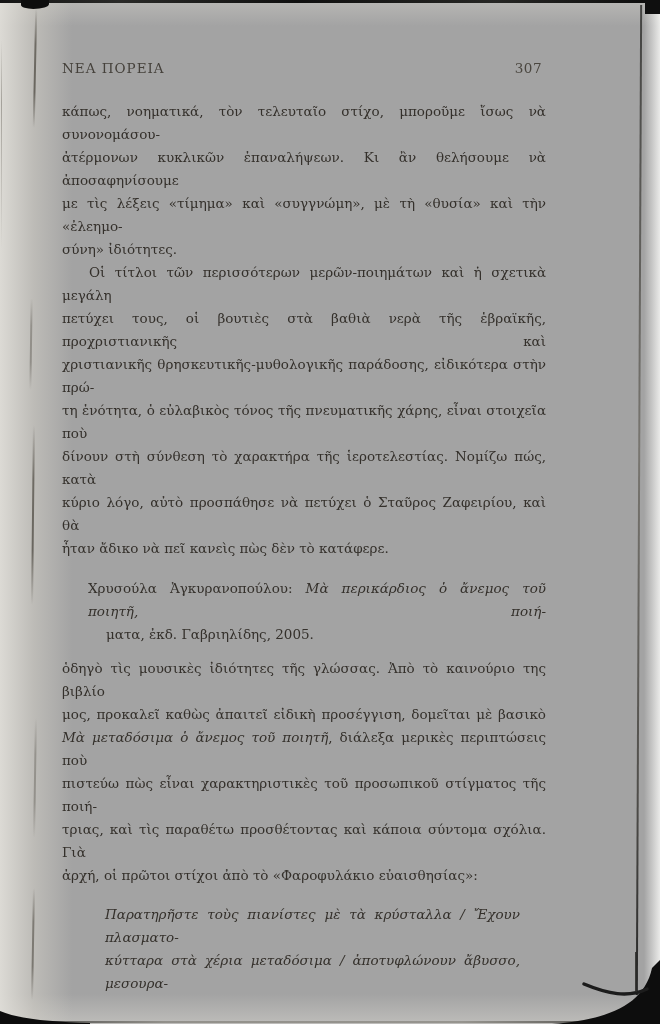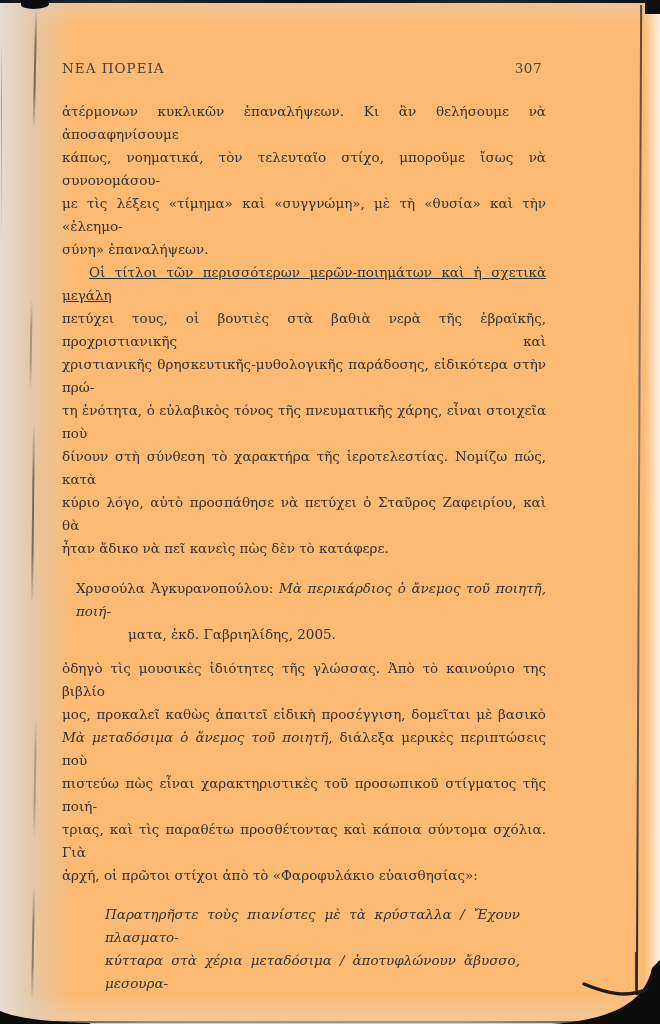--- a/index.html
+++ b/index.html
@@ -1,19 +1,19 @@
 <!DOCTYPE html>
 <html><head>
 <meta charset="utf-8">
 <style>
   html,body{margin:0;padding:0;background:#ffffff;}
   .page{
     position:relative;
     width:660px;height:1024px;
-    background-color:#fdba74;
+    background-color:#a3a3a3;
     overflow:hidden;
     font-family:"DejaVu Serif", serif;
   }
   
   .page::before{
     content:"";position:absolute;inset:0;pointer-events:none;
     background:
       linear-gradient(90deg, rgba(226,224,218,.9) 0px, rgba(210,207,199,.55) 34px, rgba(241,240,236,0) 72px),
       linear-gradient(270deg, rgba(252,252,250,.8) 0px, rgba(252,252,250,0) 16px),
       linear-gradient(180deg, rgba(216,214,208,.4) 0px, rgba(241,240,236,0) 26px),
@@ -24,25 +24,25 @@
     display:flex;justify-content:space-between;align-items:baseline;
     font-size:13.5px;letter-spacing:1px;color:#45413b;
   }
   .pageno{letter-spacing:.5px;color:#4a463f;text-align:right;}
   .content{
     position:absolute;left:62px;top:100px;width:484px;
     font-size:13.5px;line-height:23px;color:#34302b;
   }
   .tl{text-align:justify;text-align-last:justify;min-height:23px;}
   .tl.last{text-align-last:left;}
-  .tl.ind{text-indent:27px;text-decoration:underline;}
+  .tl.ind{text-indent:27px;}
   .it{font-style:italic;}
   .block.ref{margin-top:17px;}
-  .ref .tl{margin-left:66px;text-align:right;text-align-last:left;}
-  .ref .tl.first{margin-left:14px;text-align:justify;text-align-last:justify;}
+  .ref .tl{margin-left:44px;text-align:right;text-align-last:left;}
+  .ref .tl.first{margin-left:26px;text-align:justify;text-align-last:justify;}
   .block.p3{margin-top:11px;}
   .block.quote{margin:16px 26px 12px 43px;font-style:italic;}
   
   .top-strip{position:absolute;top:0;left:0;width:100%;height:3px;
     background:linear-gradient(90deg,#141414 0%,#2a2a28 18%,#101010 45%,#262624 75%,#0c0c0c 100%);}
   .blob-tl{position:absolute;top:0;left:21px;width:28px;height:9px;background:#0d0d0d;border-radius:0 0 70% 55%;}
   .block-tr{position:absolute;top:0;right:0;width:15px;height:14px;background:#0f0f0f;}
   .edge-right{position:absolute;left:638px;top:5px;width:2px;height:990px;
     background:linear-gradient(180deg,rgba(50,50,48,.85),rgba(110,107,100,.8) 45%,rgba(70,68,64,.9) 80%,rgba(30,30,30,.95));
     transform:rotate(.25deg);}
@@ -65,24 +65,24 @@
 
 <div class="page">
 
   <div class="header">
     <span>ΝΕΑ ΠΟΡΕΙΑ</span>
     <span class="pageno">307</span>
   </div>
 
   <div class="content">
     <div class="block para">
+        <div class="tl"><span>κάπως, νοηματικά, τὸν τελευταῖο στίχο, μποροῦμε ἴσως νὰ συνονομάσου-</span></div>
         <div class="tl"><span>ἀτέρμονων κυκλικῶν ἐπαναλήψεων. Κι ἂν θελήσουμε νὰ ἀποσαφηνίσουμε</span></div>
-        <div class="tl"><span>κάπως, νοηματικά, τὸν τελευταῖο στίχο, μποροῦμε ἴσως νὰ συνονομάσου-</span></div>
         <div class="tl"><span>με τὶς λέξεις «τίμημα» καὶ «συγγνώμη», μὲ τὴ «θυσία» καὶ τὴν «ἐλεημο-</span></div>
-        <div class="tl last"><span>σύνη» ἐπαναλήψεων.</span></div>
+        <div class="tl last"><span>σύνη» ἰδιότητες.</span></div>
       </div>
     <div class="block para">
         <div class="tl ind"><span>Οἱ τίτλοι τῶν περισσότερων μερῶν-ποιημάτων καὶ ἡ σχετικὰ μεγάλη</span></div>
         <div class="tl"><span>πετύχει τους, οἱ βουτιὲς στὰ βαθιὰ νερὰ τῆς ἑβραϊκῆς, προχριστιανικῆς καὶ</span></div>
         <div class="tl"><span>χριστιανικῆς θρησκευτικῆς-μυθολογικῆς παράδοσης, εἰδικότερα στὴν πρώ-</span></div>
         <div class="tl"><span>τη ἑνότητα, ὁ εὐλαβικὸς τόνος τῆς πνευματικῆς χάρης, εἶναι στοιχεῖα ποὺ</span></div>
         <div class="tl"><span>δίνουν στὴ σύνθεση τὸ χαρακτήρα τῆς ἱεροτελεστίας. Νομίζω πώς, κατὰ</span></div>
         <div class="tl"><span>κύριο λόγο, αὐτὸ προσπάθησε νὰ πετύχει ὁ Σταῦρος Ζαφειρίου, καὶ θὰ</span></div>
         <div class="tl last"><span>ἦταν ἄδικο νὰ πεῖ κανεὶς πὼς δὲν τὸ κατάφερε.</span></div>
       </div>

